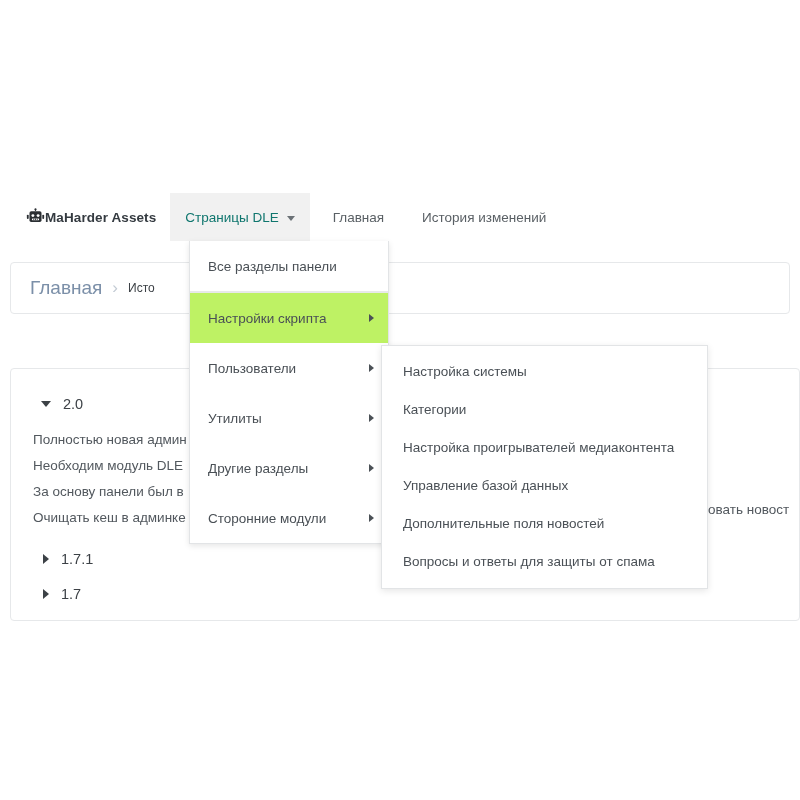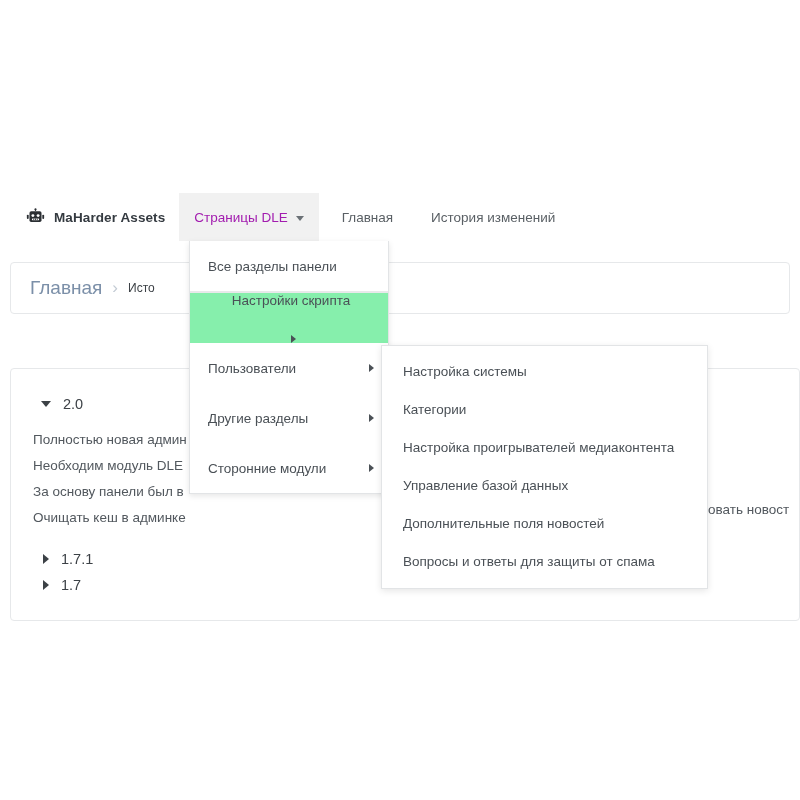--- a/index.html
+++ b/index.html
@@ -32,21 +32,20 @@
     top: 193px;
     width: 800px;
     height: 48px;
     display: flex;
     align-items: stretch;
     background: #ffffff;
   }
   .brand {
     display: flex;
     align-items: center;
-    gap: 9px;
     padding: 0 14px 0 26px;
     height: 48px;
   }
   .brand-icon {
     width: 19px;
     height: 19px;
     display: block;
     flex: 0 0 auto;
   }
   .brand-name {
@@ -63,21 +62,21 @@
     padding: 0 15px;
     height: 48px;
     font-size: 13.5px;
     color: #5a6065;
     white-space: nowrap;
     cursor: pointer;
     background: transparent;
   }
   .nav-item.active {
     background: #f1f1f1;
-    color: #a21caf;
+    color: #0f766e;
   }
   .nav-item.spaced {
     margin-left: 8px;
   }
   .caret-down {
     width: 0;
     height: 0;
     border-left: 4.5px solid transparent;
     border-right: 4.5px solid transparent;
     border-top: 5px solid #6b7176;
@@ -165,20 +164,21 @@
     white-space: nowrap;
     overflow: visible;
   }
   .notes {
     margin-top: 10px;
   }
   .ver-sub {
     margin-top: 15px;
   }
   .ver-sub2 {
+    margin-top: 9px;
   }
 
   
   .dropdown {
     position: absolute;
     left: 189px;
     top: 241px;
     width: 198px;
     background: #ffffff;
     border: 1px solid #e2e4e6;
@@ -195,22 +195,21 @@
     height: 50px;
     padding: 0 14px 0 18px;
     font-size: 13.5px;
     color: #4a5056;
     white-space: nowrap;
     cursor: pointer;
     box-sizing: border-box;
     position: relative;
   }
   .dd-item.highlight {
-    background: #86efac;
-    flex-direction: column;
+    background: #bef264;
   }
   .dd-item .label {
     overflow: visible;
   }
   .dd-arrow {
     width: 0;
     height: 0;
     border-top: 4.5px solid transparent;
     border-bottom: 4.5px solid transparent;
     border-left: 5.5px solid #4a5056;
@@ -338,20 +337,24 @@
       <span class="label">Настройки скрипта</span>
       <span class="dd-arrow"></span>
     </div>
 
     <div class="dd-item">
       <span class="label">Пользователи</span>
       <span class="dd-arrow"></span>
     </div>
 
 
+    <div class="dd-item">
+      <span class="label">Утилиты</span>
+      <span class="dd-arrow"></span>
+    </div>
 
     <div class="dd-item">
       <span class="label">Другие разделы</span>
       <span class="dd-arrow"></span>
     </div>
 
     <div class="dd-item">
       <span class="label">Сторонние модули</span>
       <span class="dd-arrow"></span>
     </div>

